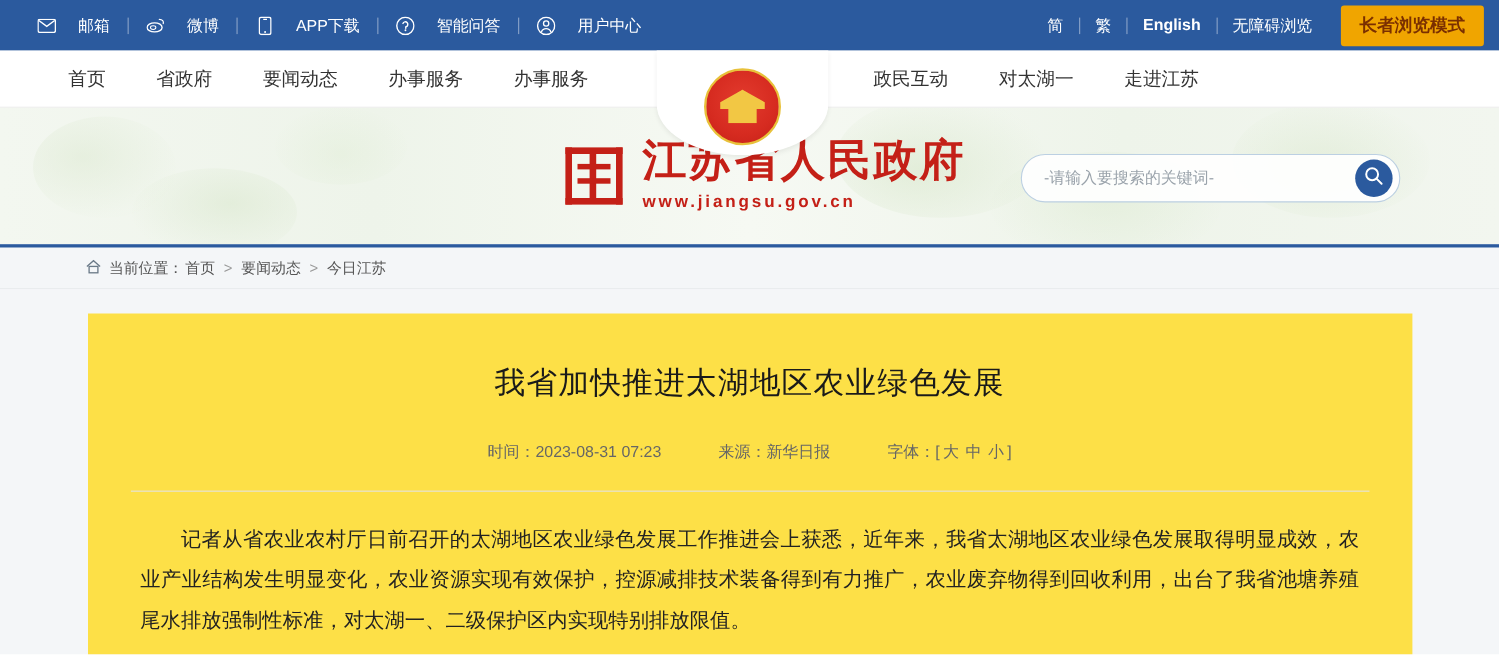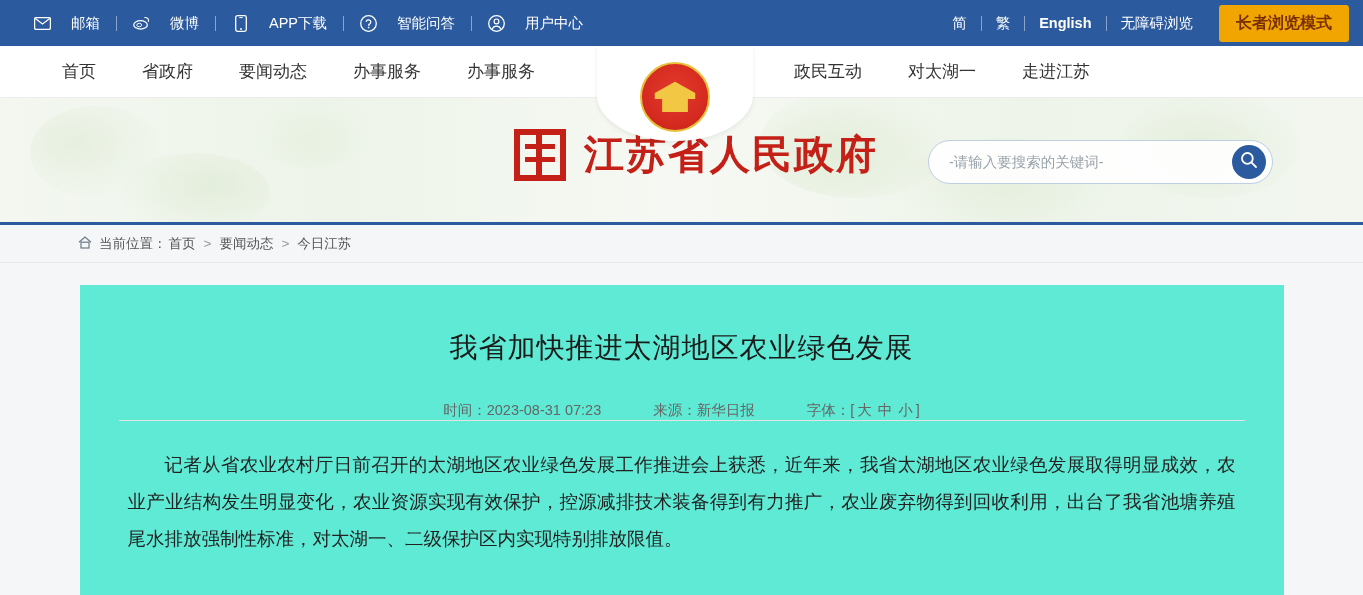--- a/index.html
+++ b/index.html
@@ -242,40 +242,41 @@
 
   
   .page-body {
     background: #f4f6f8;
     height: 332px;
     padding-top: 22px;
   }
   .article {
     width: 1204px;
     margin: 0 auto;
-    background: #5eead4;
+    background: #fde047;
     min-height: 310px;
     padding: 44px 26px 0;
   }
   .article-title {
     text-align: center;
     font-size: 28px;
     color: #1a1a1a;
     font-weight: normal;
     letter-spacing: 1px;
     margin: 0 0 34px;
     font-family: "Liberation Sans", sans-serif;
   }
   .meta-row {
     display: flex;
     justify-content: center;
     align-items: flex-start;
     gap: 52px;
     font-size: 14.5px;
     color: #666;
+    margin-bottom: 26px;
   }
   .meta-item { white-space: nowrap; }
   .fontsize-opts { color: #666; }
   .fs-link { margin: 0 3px; }
   .divider {
     height: 1px;
     background: #e3e3e3;
     margin: 0 13px 26px;
   }
   .article-p {
@@ -405,20 +406,21 @@
         <rect x="2" y="3" width="6" height="52" fill="#c42017"></rect>
         <rect x="48" y="3" width="6" height="52" fill="#c42017"></rect>
         <rect x="2" y="49" width="52" height="6" fill="#c42017"></rect>
         <rect x="24" y="9" width="6" height="40" fill="#c42017"></rect>
         <rect x="13" y="18" width="30" height="5" fill="#c42017"></rect>
         <rect x="13" y="31" width="30" height="5" fill="#c42017"></rect>
       </svg>
     </div>
     <div>
       <div class="logo-title">江苏省人民政府</div>
+      <div class="logo-url">www.jiangsu.gov.cn</div>
     </div>
   </div>
 
   <div class="search-box">
     <input class="search-input" type="text" placeholder="-请输入要搜索的关键词-" style="">
     <div class="search-btn">
       <span>
         <svg width="18" height="18" viewBox="0 0 18 18">
             <circle cx="7.4" cy="7.4" r="5.4" fill="none" stroke="#fff" stroke-width="1.8"></circle>
             <line x1="11.4" y1="11.4" x2="16" y2="16" stroke="#fff" stroke-width="1.8" stroke-linecap="round"></line>

